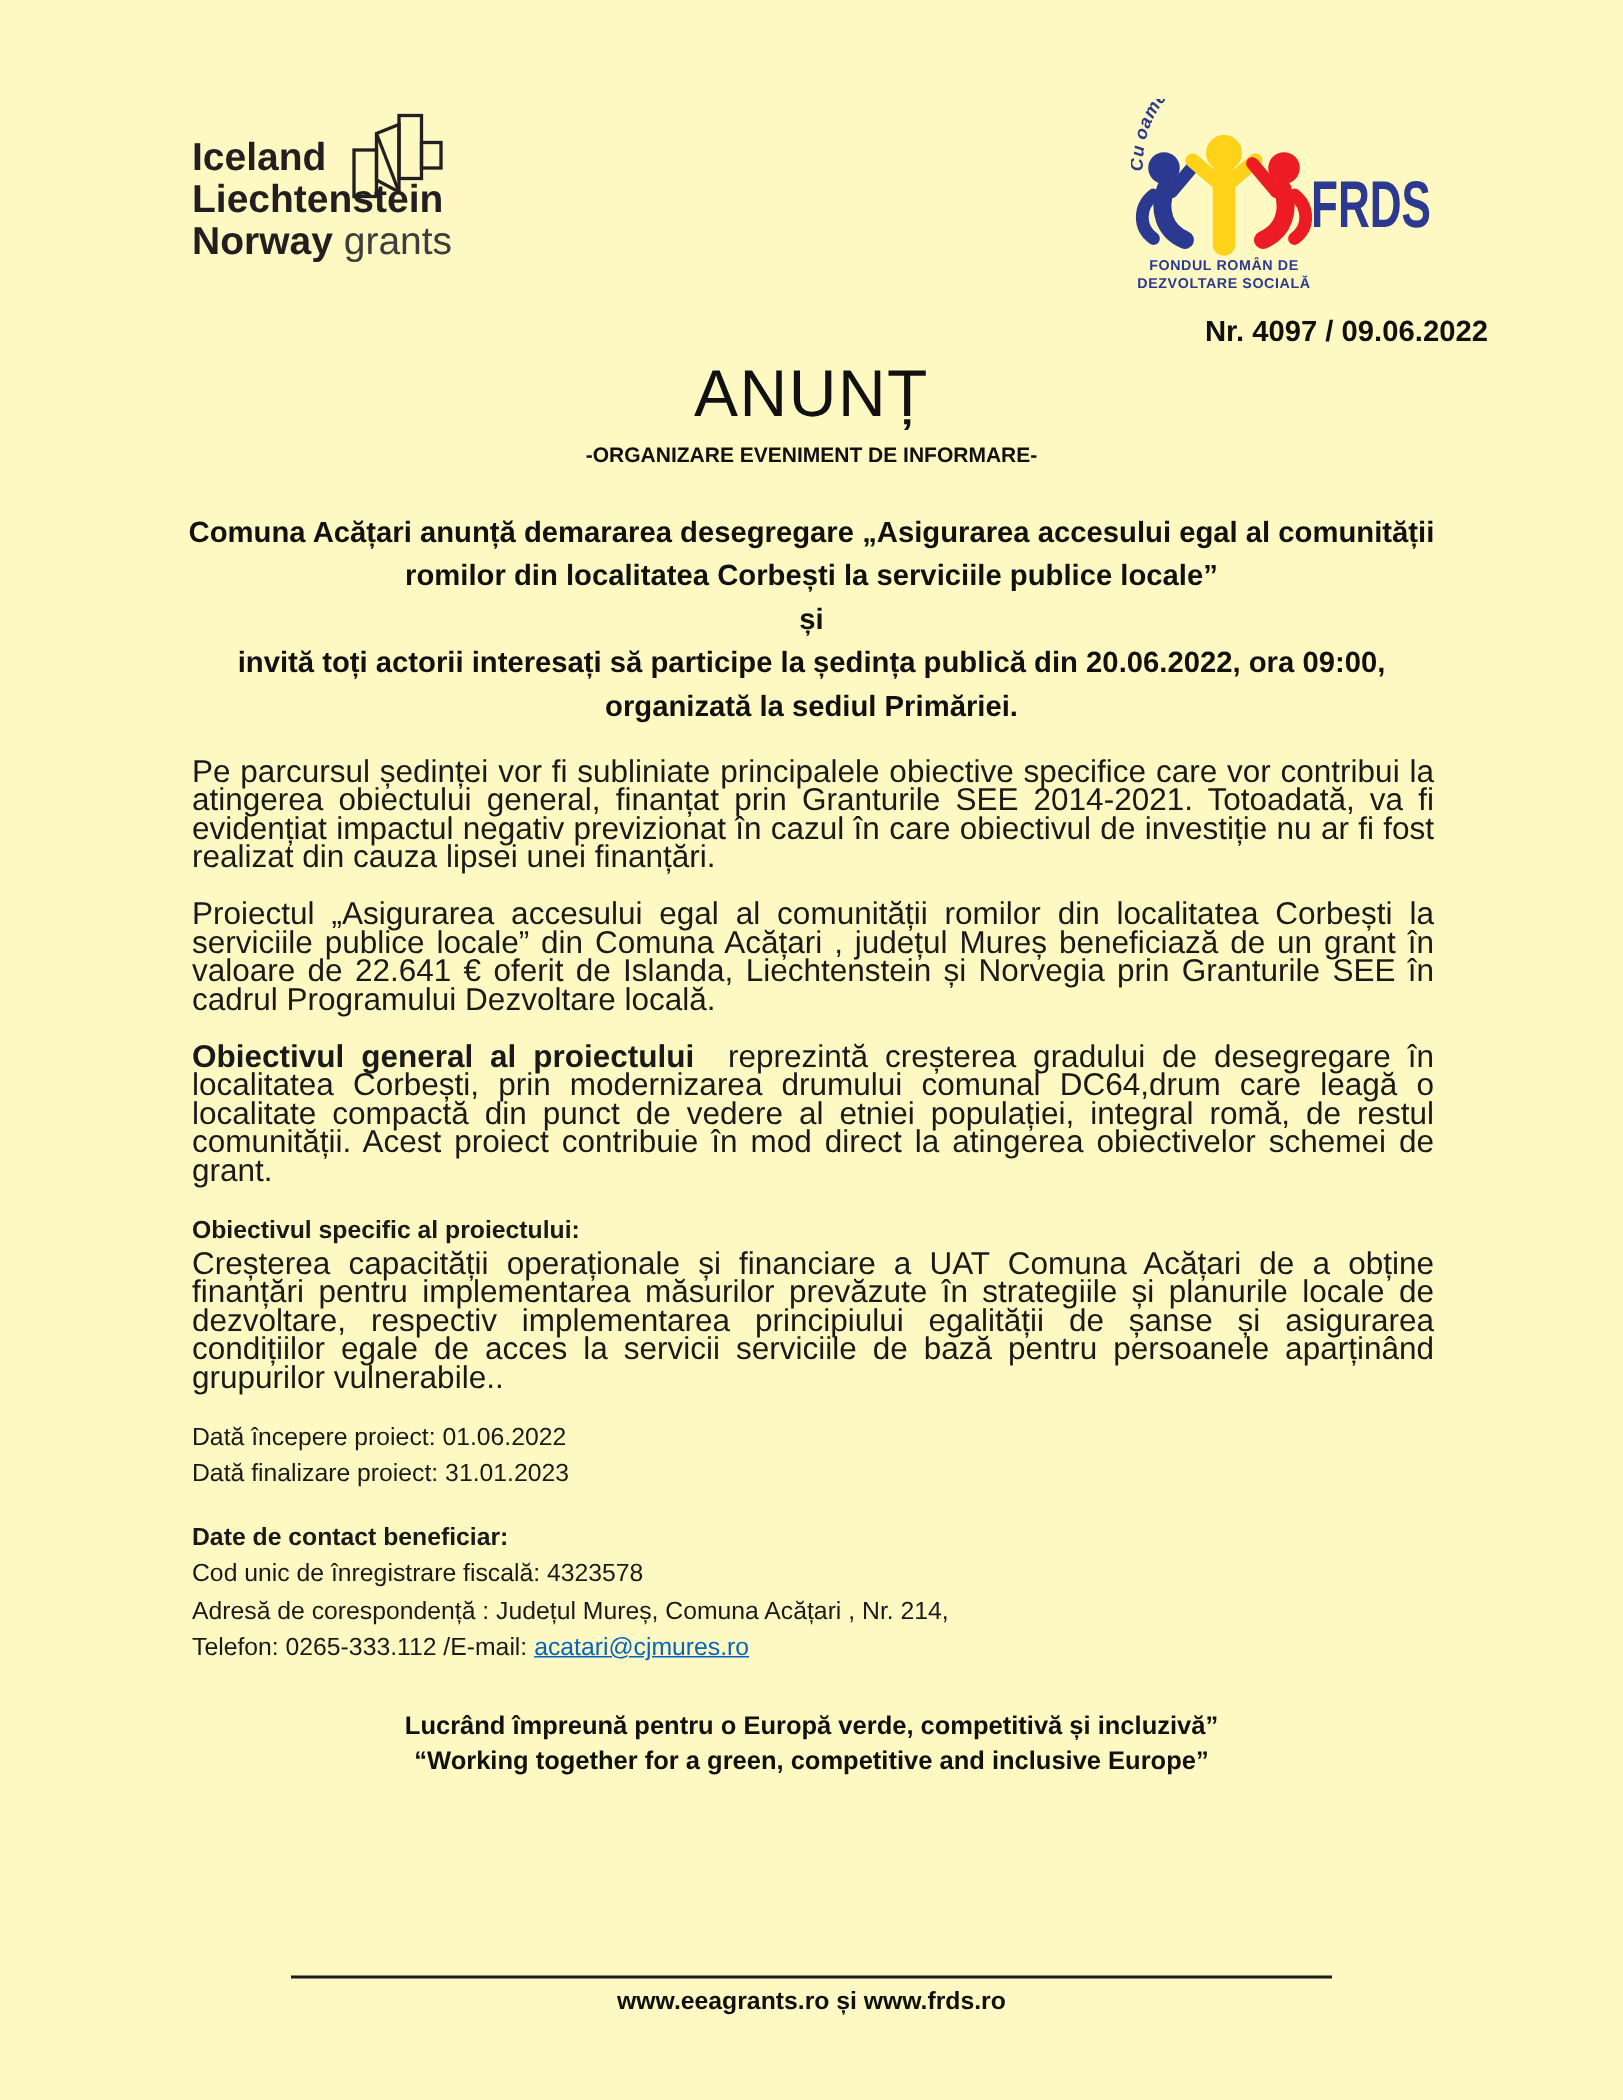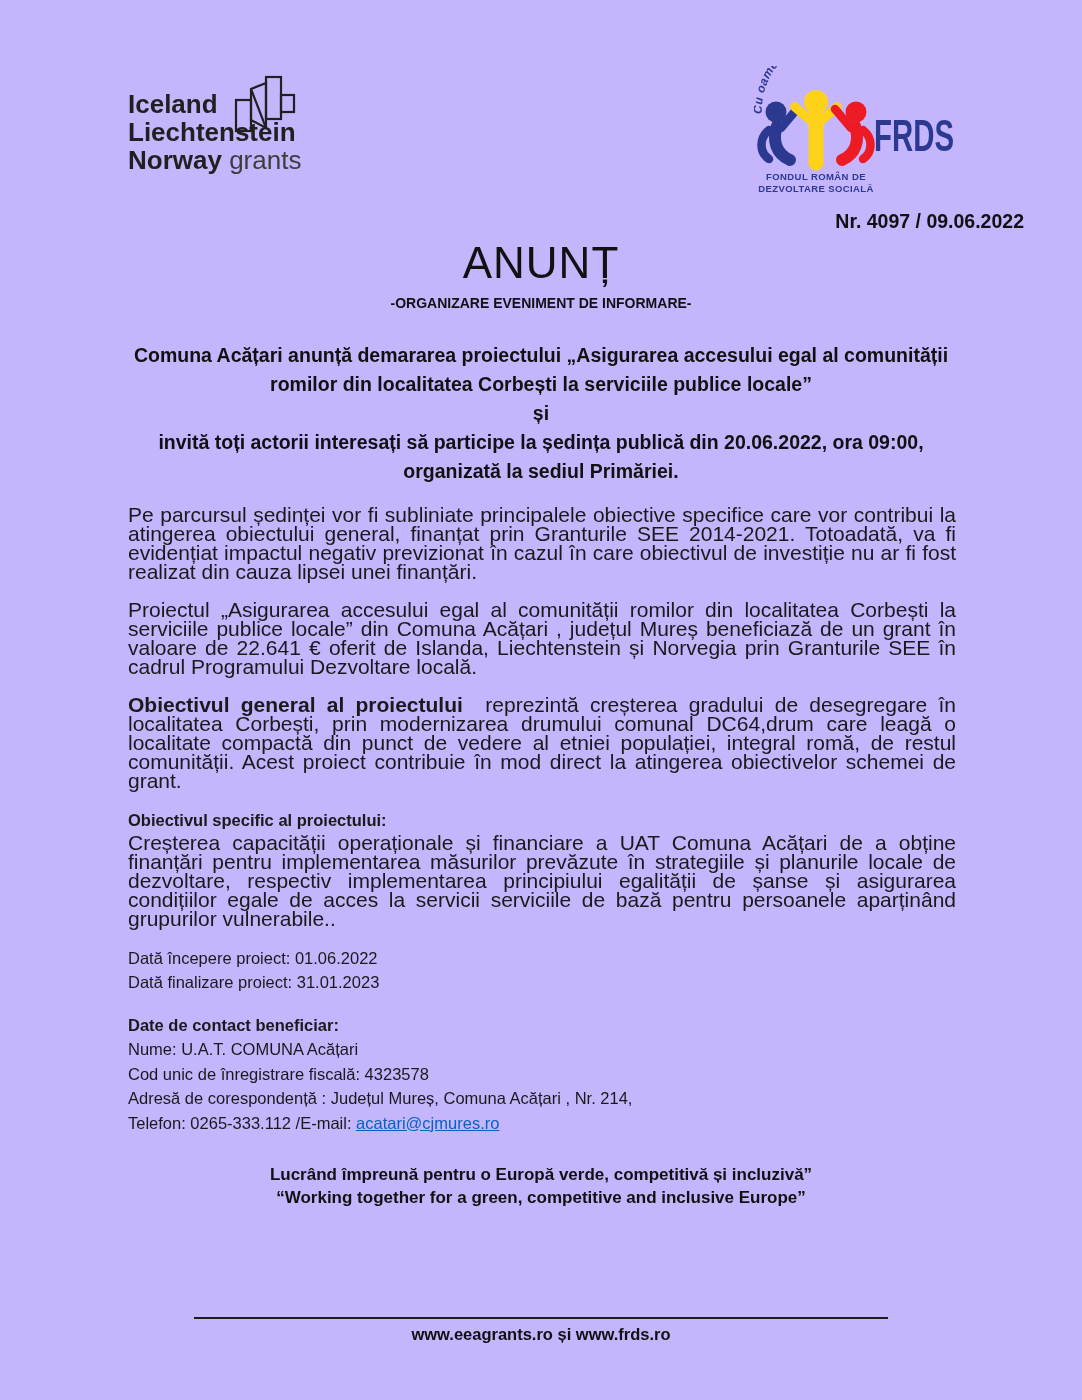--- a/index.html
+++ b/index.html
@@ -2,37 +2,37 @@
 <html><head>
 <meta charset="utf-8">
 <style>
   * { box-sizing: border-box; }
   html, body { margin: 0; padding: 0; background: #ffffff; }
   .page {
     position: relative;
     width: 1082px;
     height: 1400px;
     margin: 0 auto;
-    background: #c4b5fd;
+    background: #fef9c3;
     color: #1a1a1a;
     font-family: "Liberation Sans", "DejaVu Sans", sans-serif;
     overflow: hidden;
   }
   
   .header { position: relative; margin: 72px 126px 0 128px; height: 124px; }
   .eea-logo { position: absolute; left: 0; top: 18px; font-size: 26px; line-height: 28px; color: #231f20; }
   .eea-line-bold { font-weight: bold; }
   .eea-grants-word { font-weight: normal; color: #3d3d3d; }
   .eea-mark { position: absolute; left: 99px; top: -15px; }
   .frds-logo { position: absolute; right: 0; top: -6px; width: 202px; height: 130px; }
   .arc-text { font-style: italic; font-weight: bold; font-size: 12px; letter-spacing: 0.4px; }
   .frds-acronym { font-weight: bold; }
   .frds-subtitle { font-weight: bold; letter-spacing: 0.4px; }
   
-  .doc-number { margin: 14px 58px 0; text-align: right; font-size: 19.5px; font-weight: bold; color: #111; }
+  .doc-number { margin: 14px 90px 0; text-align: right; font-size: 19.5px; font-weight: bold; color: #111; }
   .title { margin-top: 6px; text-align: center; font-size: 44px; font-weight: normal; letter-spacing: 1px; line-height: 48px; color: #111; }
   .subtitle { margin-top: 8px; text-align: center; font-size: 14px; font-weight: bold; color: #111; }
   .intro { margin: 30px 116px 0; text-align: center; font-weight: bold; font-size: 19.5px; line-height: 29px; color: #111; }
   .body-text { margin: 19px 126px 0 128px; font-size: 21px; line-height: 19px; text-align: justify; }
   .plain-block { margin: 18px 126px 0 128px; font-size: 16.5px; line-height: 24.5px; }
   .lead { font-weight: bold; }
   .contact-coordinator-label { font-style: italic; }
   .email-link { color: #0563c1; text-decoration: underline; cursor: pointer; }
   .motto { margin-top: 28px; text-align: center; font-weight: bold; font-size: 17px; line-height: 23px; color: #111; }
   
@@ -96,21 +96,21 @@
       </svg>
     </div>
   </div>
 
   <div class="doc-number">Nr. 4097 / 09.06.2022</div>
 
   <div class="title">ANUNȚ</div>
   <div class="subtitle">-ORGANIZARE EVENIMENT DE INFORMARE-</div>
 
   <div class="intro">
-    <div>Comuna Acățari anunță demararea proiectului „Asigurarea accesului egal al comunității romilor din localitatea Corbești la serviciile publice locale”</div>
+    <div>Comuna Acățari anunță demararea desegregare „Asigurarea accesului egal al comunității romilor din localitatea Corbești la serviciile publice locale”</div>
     <div>și</div>
     <div>invită toți actorii interesați să participe la ședința publică din 20.06.2022, ora 09:00, organizată la sediul Primăriei.</div>
   </div>
 
   <p class="body-text">Pe parcursul ședinței vor fi subliniate principalele obiective specifice care vor contribui la atingerea obiectului general, finanțat prin Granturile SEE 2014-2021. Totoadată, va fi evidențiat impactul negativ previzionat în cazul în care obiectivul de investiție nu ar fi fost realizat din cauza lipsei unei finanțări.</p>
 
   <p class="body-text">Proiectul „Asigurarea accesului egal al comunității romilor din localitatea Corbești la serviciile publice locale” din Comuna Acățari , județul Mureș beneficiază de un grant în valoare de 22.641 € oferit de Islanda, Liechtenstein și Norvegia prin Granturile SEE în cadrul Programului Dezvoltare locală.</p>
 
   <p class="body-text"><span class="lead">Obiectivul general al proiectului</span>&nbsp; <span>reprezintă creșterea gradului de desegregare în localitatea Corbești, prin modernizarea drumului comunal DC64,drum care leagă o localitate compactă din punct de vedere al etniei populației, integral romă, de restul comunității. Acest proiect contribuie în mod direct la atingerea obiectivelor schemei de grant.</span></p>
 
@@ -119,21 +119,20 @@
     <div class="body-text" style="margin:0;">Creșterea capacității operaționale și financiare a UAT Comuna Acățari de a obține finanțări pentru implementarea măsurilor prevăzute în strategiile și planurile locale de dezvoltare, respectiv implementarea principiului egalității de șanse și asigurarea condițiilor egale de acces la servicii serviciile de bază pentru persoanele aparținând grupurilor vulnerabile..</div>
   </div>
 
   <div class="plain-block">
     <div>Dată începere proiect: 01.06.2022</div>
     <div>Dată finalizare proiect: 31.01.2023</div>
   </div>
 
   <div class="plain-block">
     <div class="lead">Date de contact beneficiar:</div>
-    <div>Nume: U.A.T. COMUNA Acățari</div>
     <div>Cod unic de înregistrare fiscală:  4323578</div>
     <div>Adresă de corespondență : Județul Mureș, Comuna Acățari , Nr. 214,</div>
     <div><span>Telefon: 0265-333.112 /E-mail:</span> <a class="email-link" href="#">acatari@cjmures.ro</a></div>
   </div>
 
   <div class="motto">
     <div>Lucrând împreună pentru o Europă verde, competitivă și incluzivă”</div>
     <div>“Working together for a green, competitive and inclusive Europe”</div>
   </div>
 

